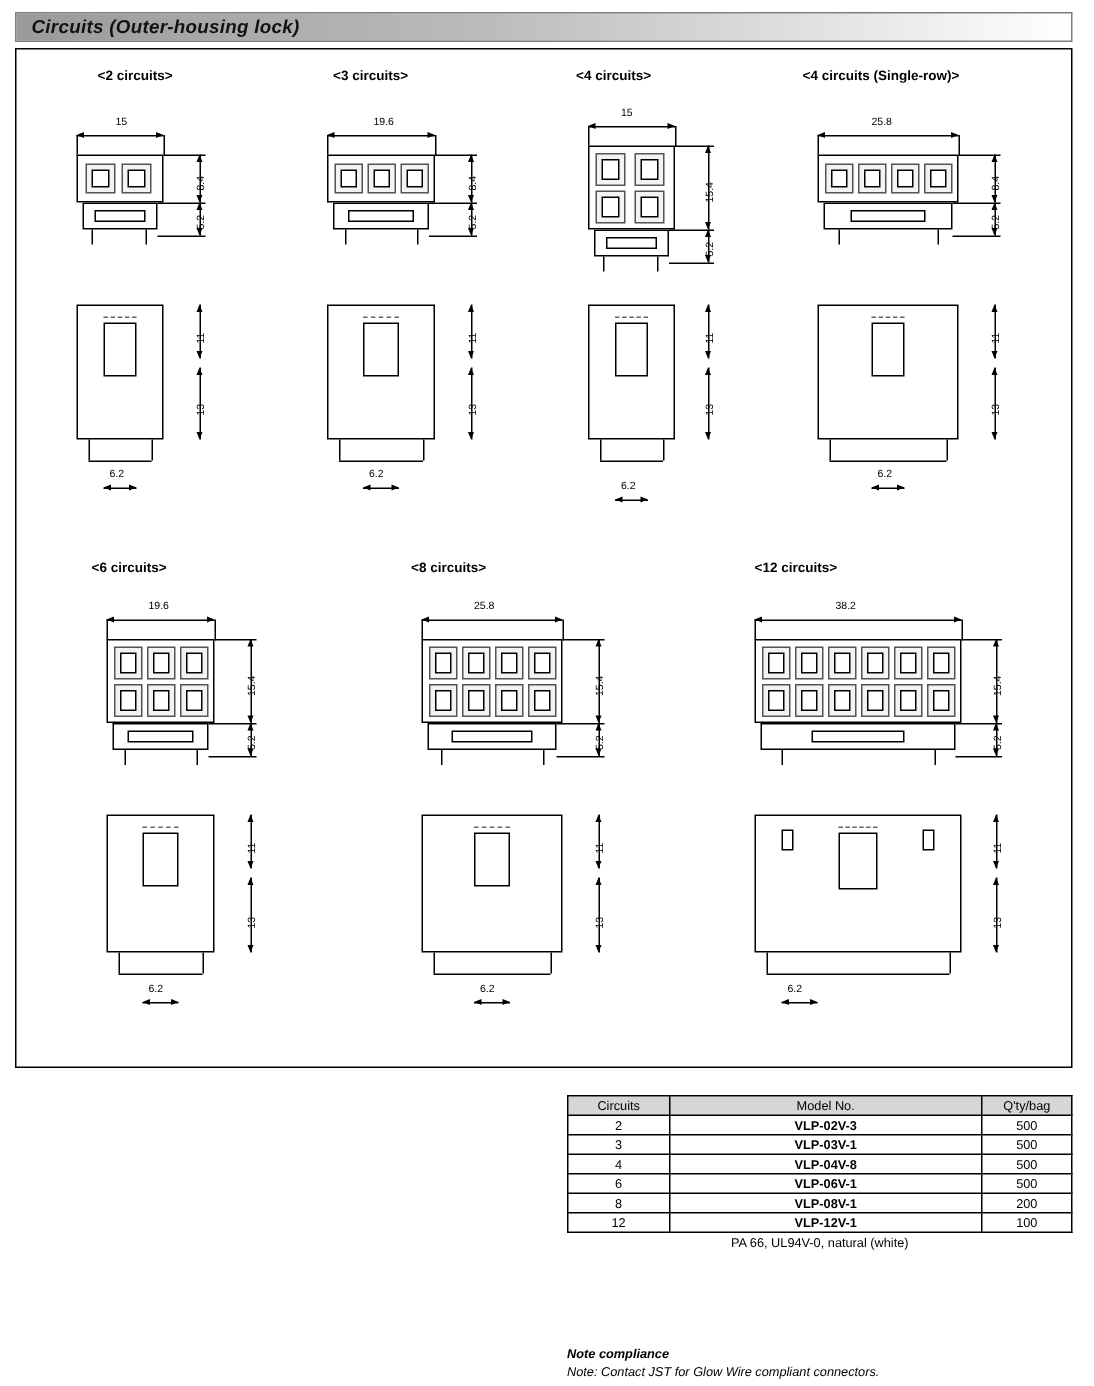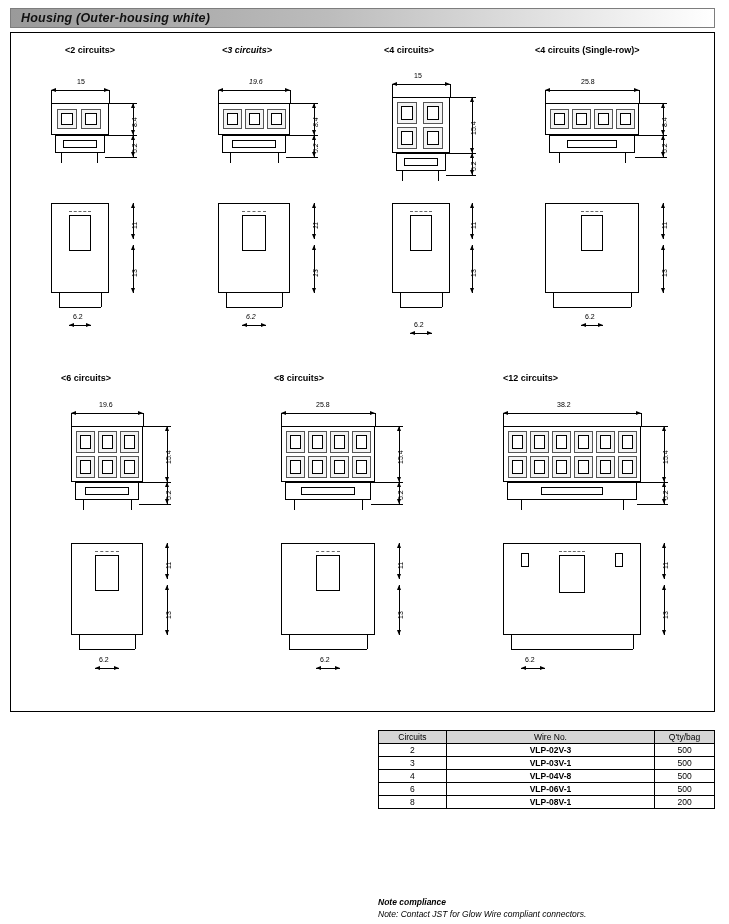--- a/index.html
+++ b/index.html
@@ -159,21 +159,21 @@
     font-style: italic;
     font-weight: bold;
     line-height: 12px;
   }
   .footnote .n2 { font-weight: normal; }
 </style>
 </head>
 <body>
 
 <div class="header-banner">
-  <div class="header-title">Housing (Outer-housing white)</div>
+  <div class="header-title">Circuits (Outer-housing lock)</div>
 </div>
 
 <div class="drawing-frame">
 
   <div class="grp" style="left:18px; top:12px; width:160px; height:310px;">
     <div class="cap" style="left:36px; top:0;">&lt;2 circuits&gt;</div>
 
     <div class="dimtxt" style="left:48px; top:33px;">15</div>
     <div class="dimh" style="left:22px; top:45px; width:58px;"></div>
     <div class="ext" style="left:22px; top:45px; height:14px;"></div>
@@ -207,21 +207,21 @@
 
     <div class="dimv" style="left:104px; top:158px; height:36px;"></div>
     <div class="dimtxt v" style="left:102px; top:184px;">11</div>
     <div class="dimv" style="left:104px; top:200px; height:48px;"></div>
     <div class="dimtxt v" style="left:102px; top:232px;">13</div>
 
     <div class="dimh" style="left:40px; top:280px; width:22px;"></div>
     <div class="dimtxt" style="left:44px; top:268px;">6.2</div>
   </div>
 
-  <div class="grp" style="left:185px; top:12px; width:170px; height:310px;font-style:italic;">
+  <div class="grp" style="left:185px; top:12px; width:170px; height:310px;">
     <div class="cap" style="left:26px; top:0;">&lt;3 circuits&gt;</div>
 
     <div class="dimtxt" style="left:53px; top:33px;">19.6</div>
     <div class="dimh" style="left:22px; top:45px; width:72px;"></div>
     <div class="ext" style="left:22px; top:45px; height:14px;"></div>
     <div class="ext" style="left:94px; top:45px; height:14px;"></div>
 
     <div class="box" style="left:22px; top:58px; width:72px; height:32px;"></div>
     <div class="boxg" style="left:27px; top:64px; width:19px; height:20px;"></div>
     <div class="boxg" style="left:49px; top:64px; width:19px; height:20px;"></div>
@@ -518,21 +518,21 @@
     <div class="dimtxt" style="left:44px; top:283px;">6.2</div>
   </div>
 
 </div>
 
 <div class="table-wrap">
   <table class="spec">
     <thead>
       <tr>
         <th class="col-circ">Circuits</th>
-        <th class="col-model">Wire No.</th>
+        <th class="col-model">Model No.</th>
         <th class="col-qty">Q'ty/bag</th>
       </tr>
     </thead>
     <tbody>
       <tr>
         <td>2</td>
         <td class="model">VLP-02V-3</td>
         <td>500</td>
       </tr>
       <tr>
@@ -547,20 +547,28 @@
       </tr>
       <tr>
         <td>6</td>
         <td class="model">VLP-06V-1</td>
         <td>500</td>
       </tr>
       <tr>
         <td>8</td>
         <td class="model">VLP-08V-1</td>
         <td>200</td>
+      </tr>
+      <tr>
+        <td>12</td>
+        <td class="model">VLP-12V-1</td>
+        <td>100</td>
+      </tr>
+      <tr>
+        <td colspan="3" style="border:none;">PA 66, UL94V-0, natural (white)</td>
       </tr>
     </tbody>
   </table>
 </div>
 
 <div class="footnote">
   <div>Note compliance</div>
   <div class="n2">Note: Contact JST for Glow Wire compliant connectors.</div>
 </div>
 

